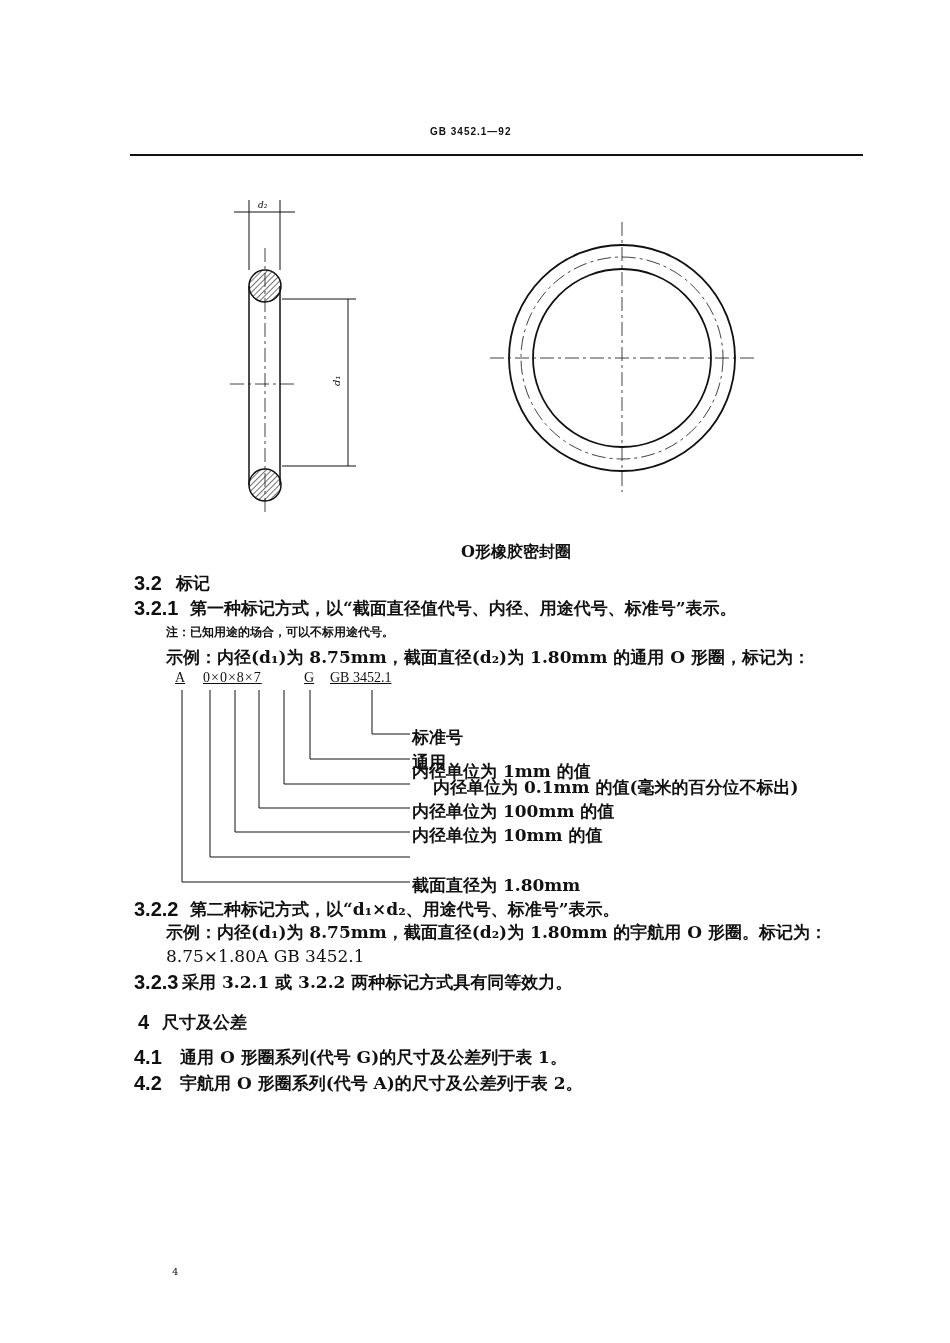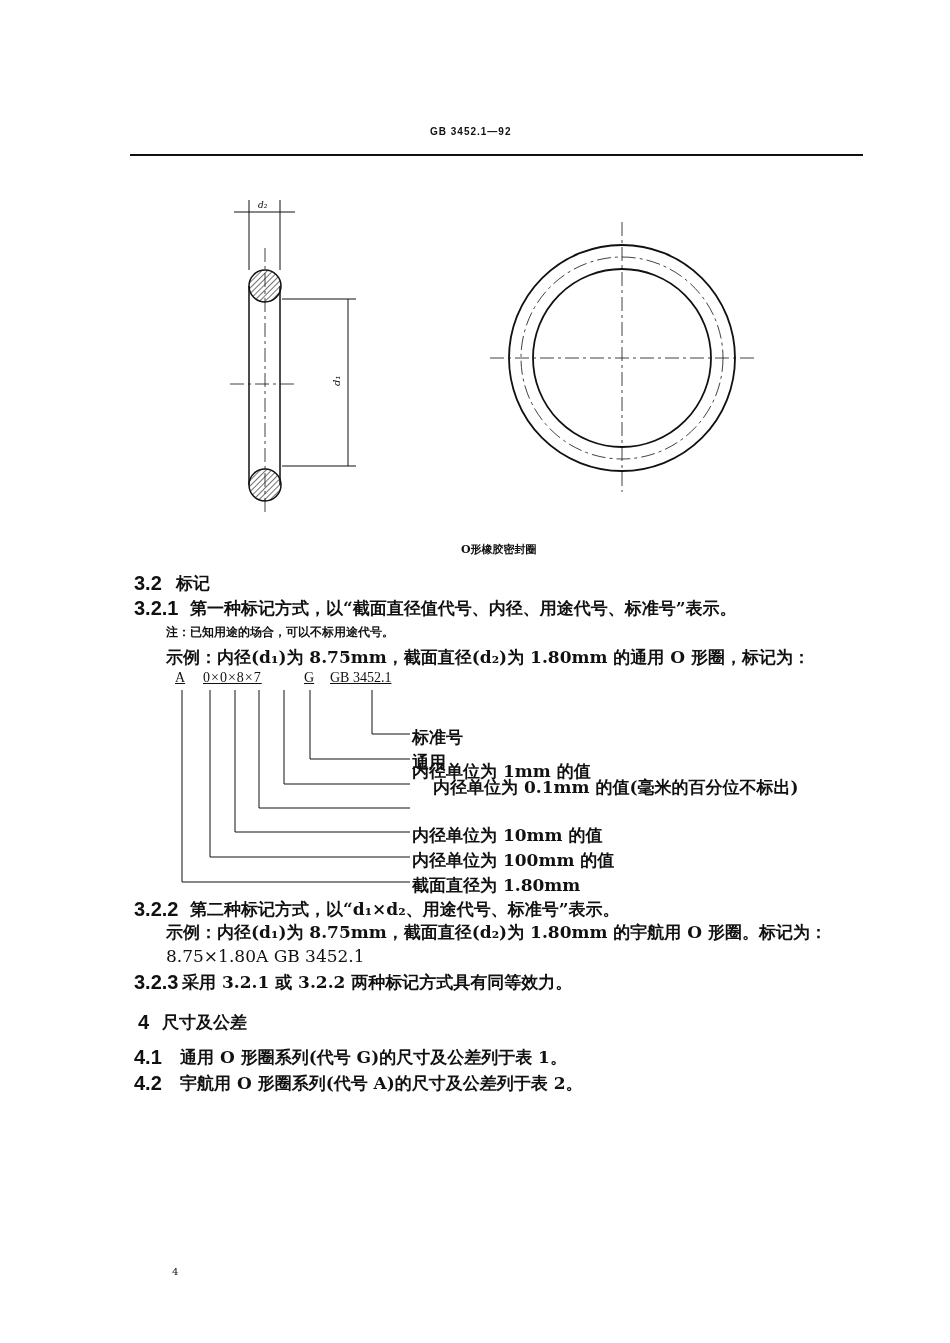--- a/index.html
+++ b/index.html
@@ -2,21 +2,21 @@
 <html><head>
   <meta charset="utf-8">
   <style>
     html, body { margin: 0; padding: 0; background: #ffffff; }
     body { width: 950px; height: 1343px; position: relative; overflow: hidden;
       font-family: "DejaVu Serif", "Liberation Serif", serif; color: #111; }
     .abs { position: absolute; white-space: nowrap; }
     .header-code { left: 430px; top: 126px; font-family: "Liberation Sans", sans-serif; font-weight: bold; font-size: 10px; letter-spacing: 1px; }
     .header-rule { left: 130px; top: 154px; width: 733px; height: 2px; background: #111; }
     .fig { left: 0; top: 0; width: 950px; height: 530px; }
-    .caption { left: 461px; top: 542px; font-size: 11px; font-weight: bold; }
+    .caption { left: 461px; top: 542px; font-size: 16px; font-weight: bold; }
     .txt { font-size: 17px; }
     .b { font-weight: bold; }
     .num { font-family: "Liberation Sans", sans-serif; font-weight: bold; font-size: 20px; }
     .note { font-size: 12px; font-weight: bold; }
     .pageno { left: 172px; top: 1266px; font-size: 10px; }
     .mark { font-family: "Liberation Serif", serif; font-size: 14px; }
     .mark span.u { text-decoration: underline; }
     .diag { left: 0; top: 0; width: 950px; height: 1343px; }
   </style>
 </head>
@@ -85,21 +85,21 @@
     <polyline points="235,690 235,832 410,832"></polyline>
     <polyline points="210,690 210,857 410,857"></polyline>
     <polyline points="182,690 182,882 410,882"></polyline>
   </g>
 </svg>
 <div class="abs txt b" style="left:412px;top:726px;">标准号</div>
 <div class="abs txt b" style="left:412px;top:751px;">通用</div>
 <div class="abs txt b" style="left:433px;top:776px;">内径单位为 0.1mm 的值(毫米的百分位不标出)</div>
 <div class="abs txt b" style="left:412px;top:760px;">内径单位为 1mm 的值</div>
 <div class="abs txt b" style="left:412px;top:824px;">内径单位为 10mm 的值</div>
-<div class="abs txt b" style="left:412px;top:849px;">内径单位为 100mm 的值</div>
+<div class="abs txt b" style="left:412px;top:800px;">内径单位为 100mm 的值</div>
 <div class="abs txt b" style="left:412px;top:874px;">截面直径为 1.80mm</div>
 
 <div class="abs num" style="left:134px;top:898px;">3.2.2</div>
 <div class="abs txt b" style="left:190px;top:898px;">第二种标记方式，以“d₁×d₂、用途代号、标准号”表示。</div>
 <div class="abs txt b" style="left:166px;top:921px;">示例：内径(d₁)为 8.75mm，截面直径(d₂)为 1.80mm 的宇航用 O 形圈。标记为：</div>
 <div class="abs txt" style="left:166px;top:946px;">8.75×1.80A  GB 3452.1</div>
 
 <div class="abs num" style="left:134px;top:971px;">3.2.3</div>
 <div class="abs txt b" style="left:182px;top:971px;">采用 3.2.1 或 3.2.2 两种标记方式具有同等效力。</div>
 

